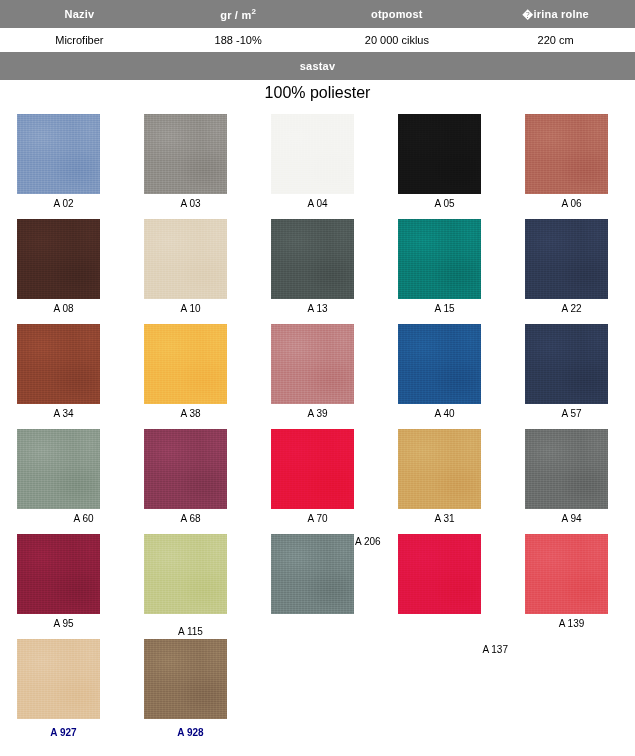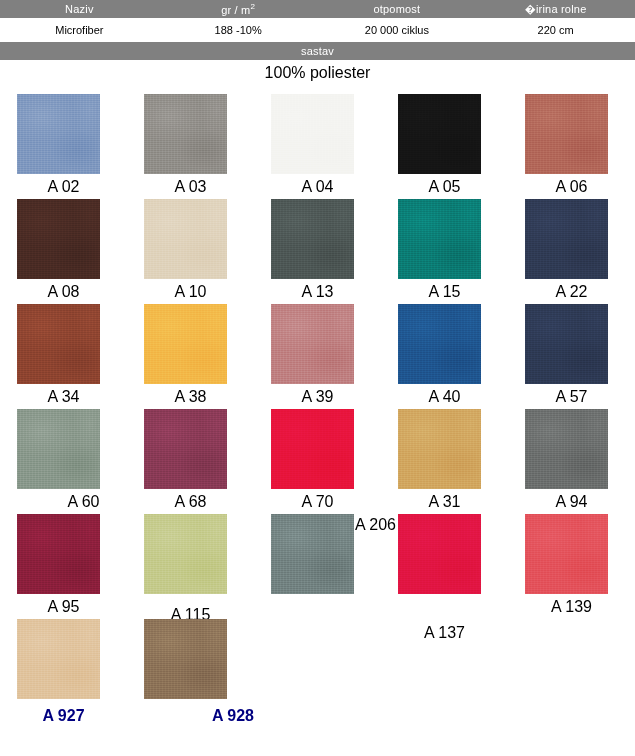--- a/index.html
+++ b/index.html
@@ -12,24 +12,24 @@
     width: 635px; height: 756px;
     font-family: "Liberation Sans", sans-serif;
     overflow: hidden;
     position: relative;
   }
 
   
   .spec-header, .sastav-header {
     background: #808080;
     color: #ffffff;
-    font-weight: normal;
+    font-weight: bold;
     font-size: 11px;
     display: flex;
-    height: 18px;
+    height: 28px;
     align-items: center;
     letter-spacing: .2px;
   }
   .spec-values {
     display: flex;
     height: 24px;
     align-items: center;
     font-size: 11px;
     color: #000;
     background: #fff;
@@ -88,21 +88,21 @@
       radial-gradient(ellipse 30% 50% at 88% 20%, rgba(255,255,255,.07), rgba(255,255,255,0) 70%);
     mix-blend-mode: overlay;
     opacity: .95;
     pointer-events: none;
   }
   .label {
     position: absolute;
     left: 0; right: 0;
     top: 85px;
     text-align: center;
-    font-size: 16px;
+    font-size: 10px;
     color: #000000;
     line-height: 1;
   }
   
   .label.side {
     left: 101px; right: auto;
     top: 3px;
     text-align: left;
     white-space: nowrap;
   }
@@ -238,33 +238,33 @@
       <div class="cell">
         <div class="swatch" style="background: rgb(197, 203, 140);"></div>
         <div class="label" style="color: rgb(0, 0, 0); margin-top: 8px;">A 115</div>
       </div>
       <div class="cell">
         <div class="swatch" style="background: rgb(115, 131, 130);"></div>
         <div class="label side" style="color: rgb(0, 0, 0);">A 206</div>
       </div>
       <div class="cell">
         <div class="swatch" style="background: rgb(226, 21, 67);"></div>
-        <div class="label low" style="color: rgb(0, 0, 0);">A 137</div>
+        <div class="label low" style="color: rgb(0, 0, 0); text-align: right;">A 137</div>
       </div>
       <div class="cell">
         <div class="swatch" style="background: rgb(228, 83, 92);"></div>
         <div class="label" style="color: rgb(0, 0, 0);">A 139</div>
       </div>
     </div>
     <div class="row">
       <div class="cell">
         <div class="swatch" style="background: rgb(225, 196, 158);"></div>
         <div class="label accent" style="color: rgb(0, 0, 128);">A 927</div>
       </div>
       <div class="cell">
         <div class="swatch" style="background: rgb(141, 115, 88);"></div>
-        <div class="label accent" style="color: rgb(0, 0, 128); text-align: right;">A 928</div>
+        <div class="label accent" style="color: rgb(0, 0, 128);">A 928</div>
       </div>
       <div class="cell empty"></div>
       <div class="cell empty"></div>
       <div class="cell empty"></div>
     </div>
   </div>
 
 </body></html>

